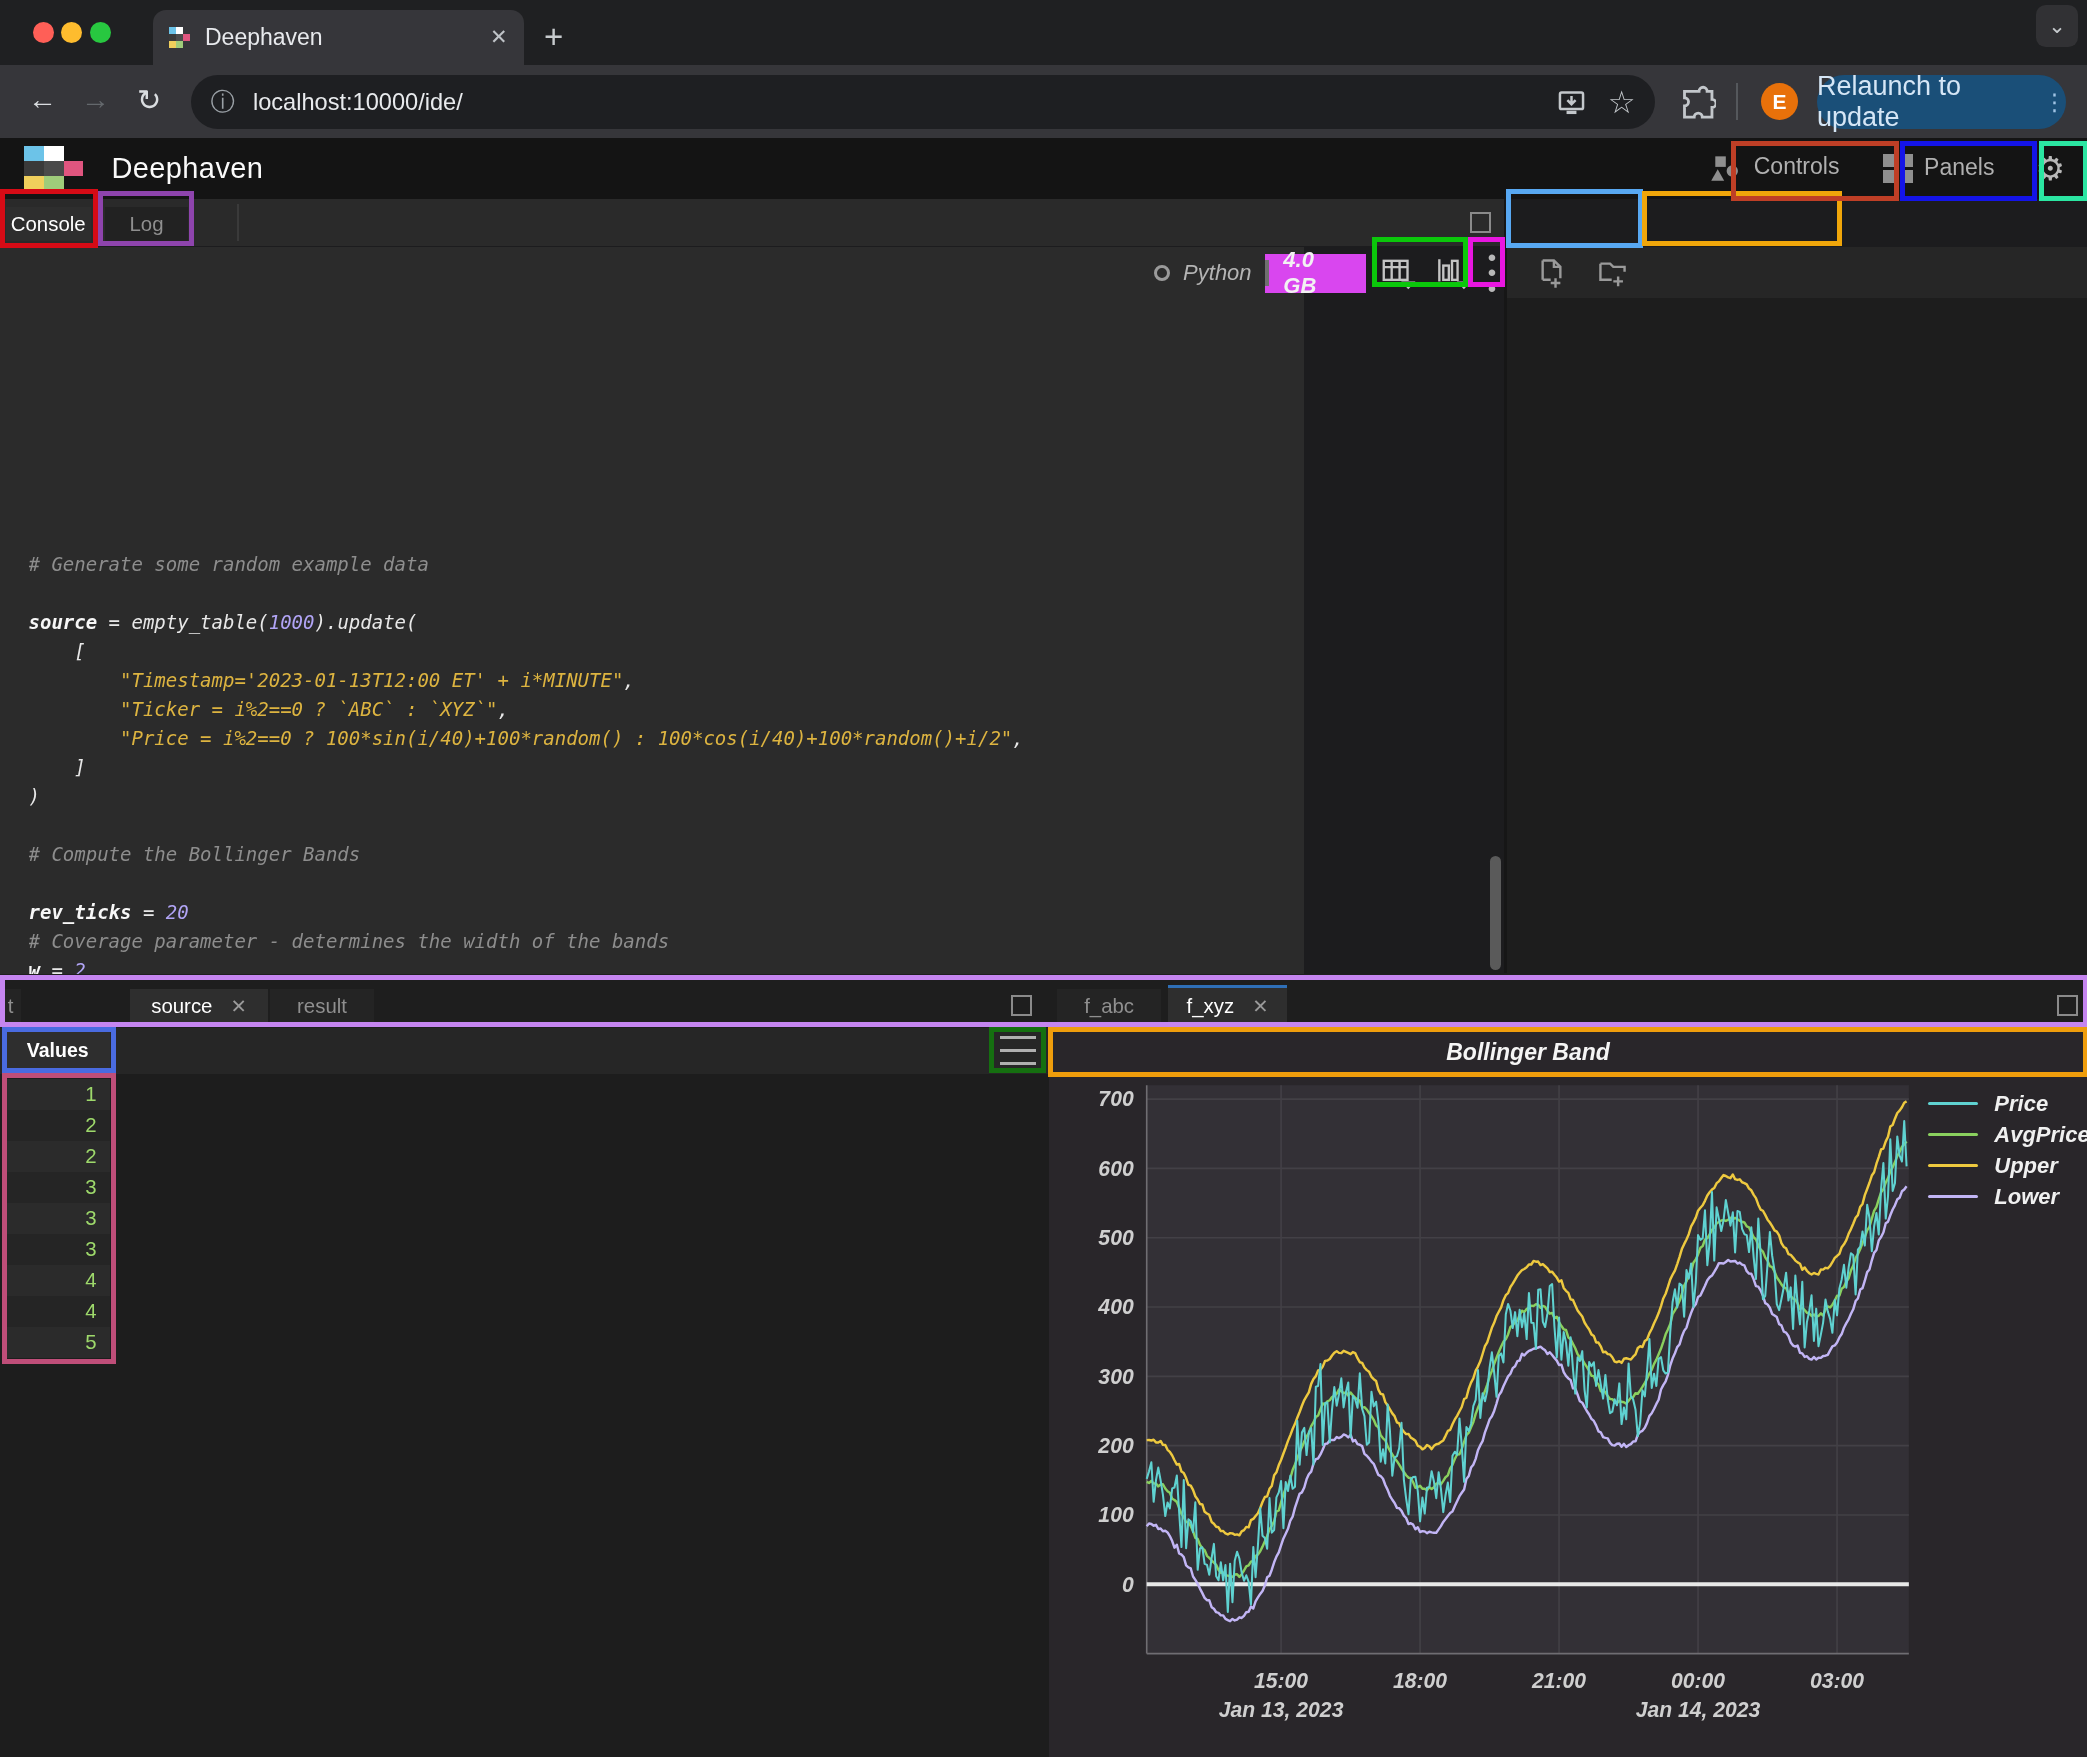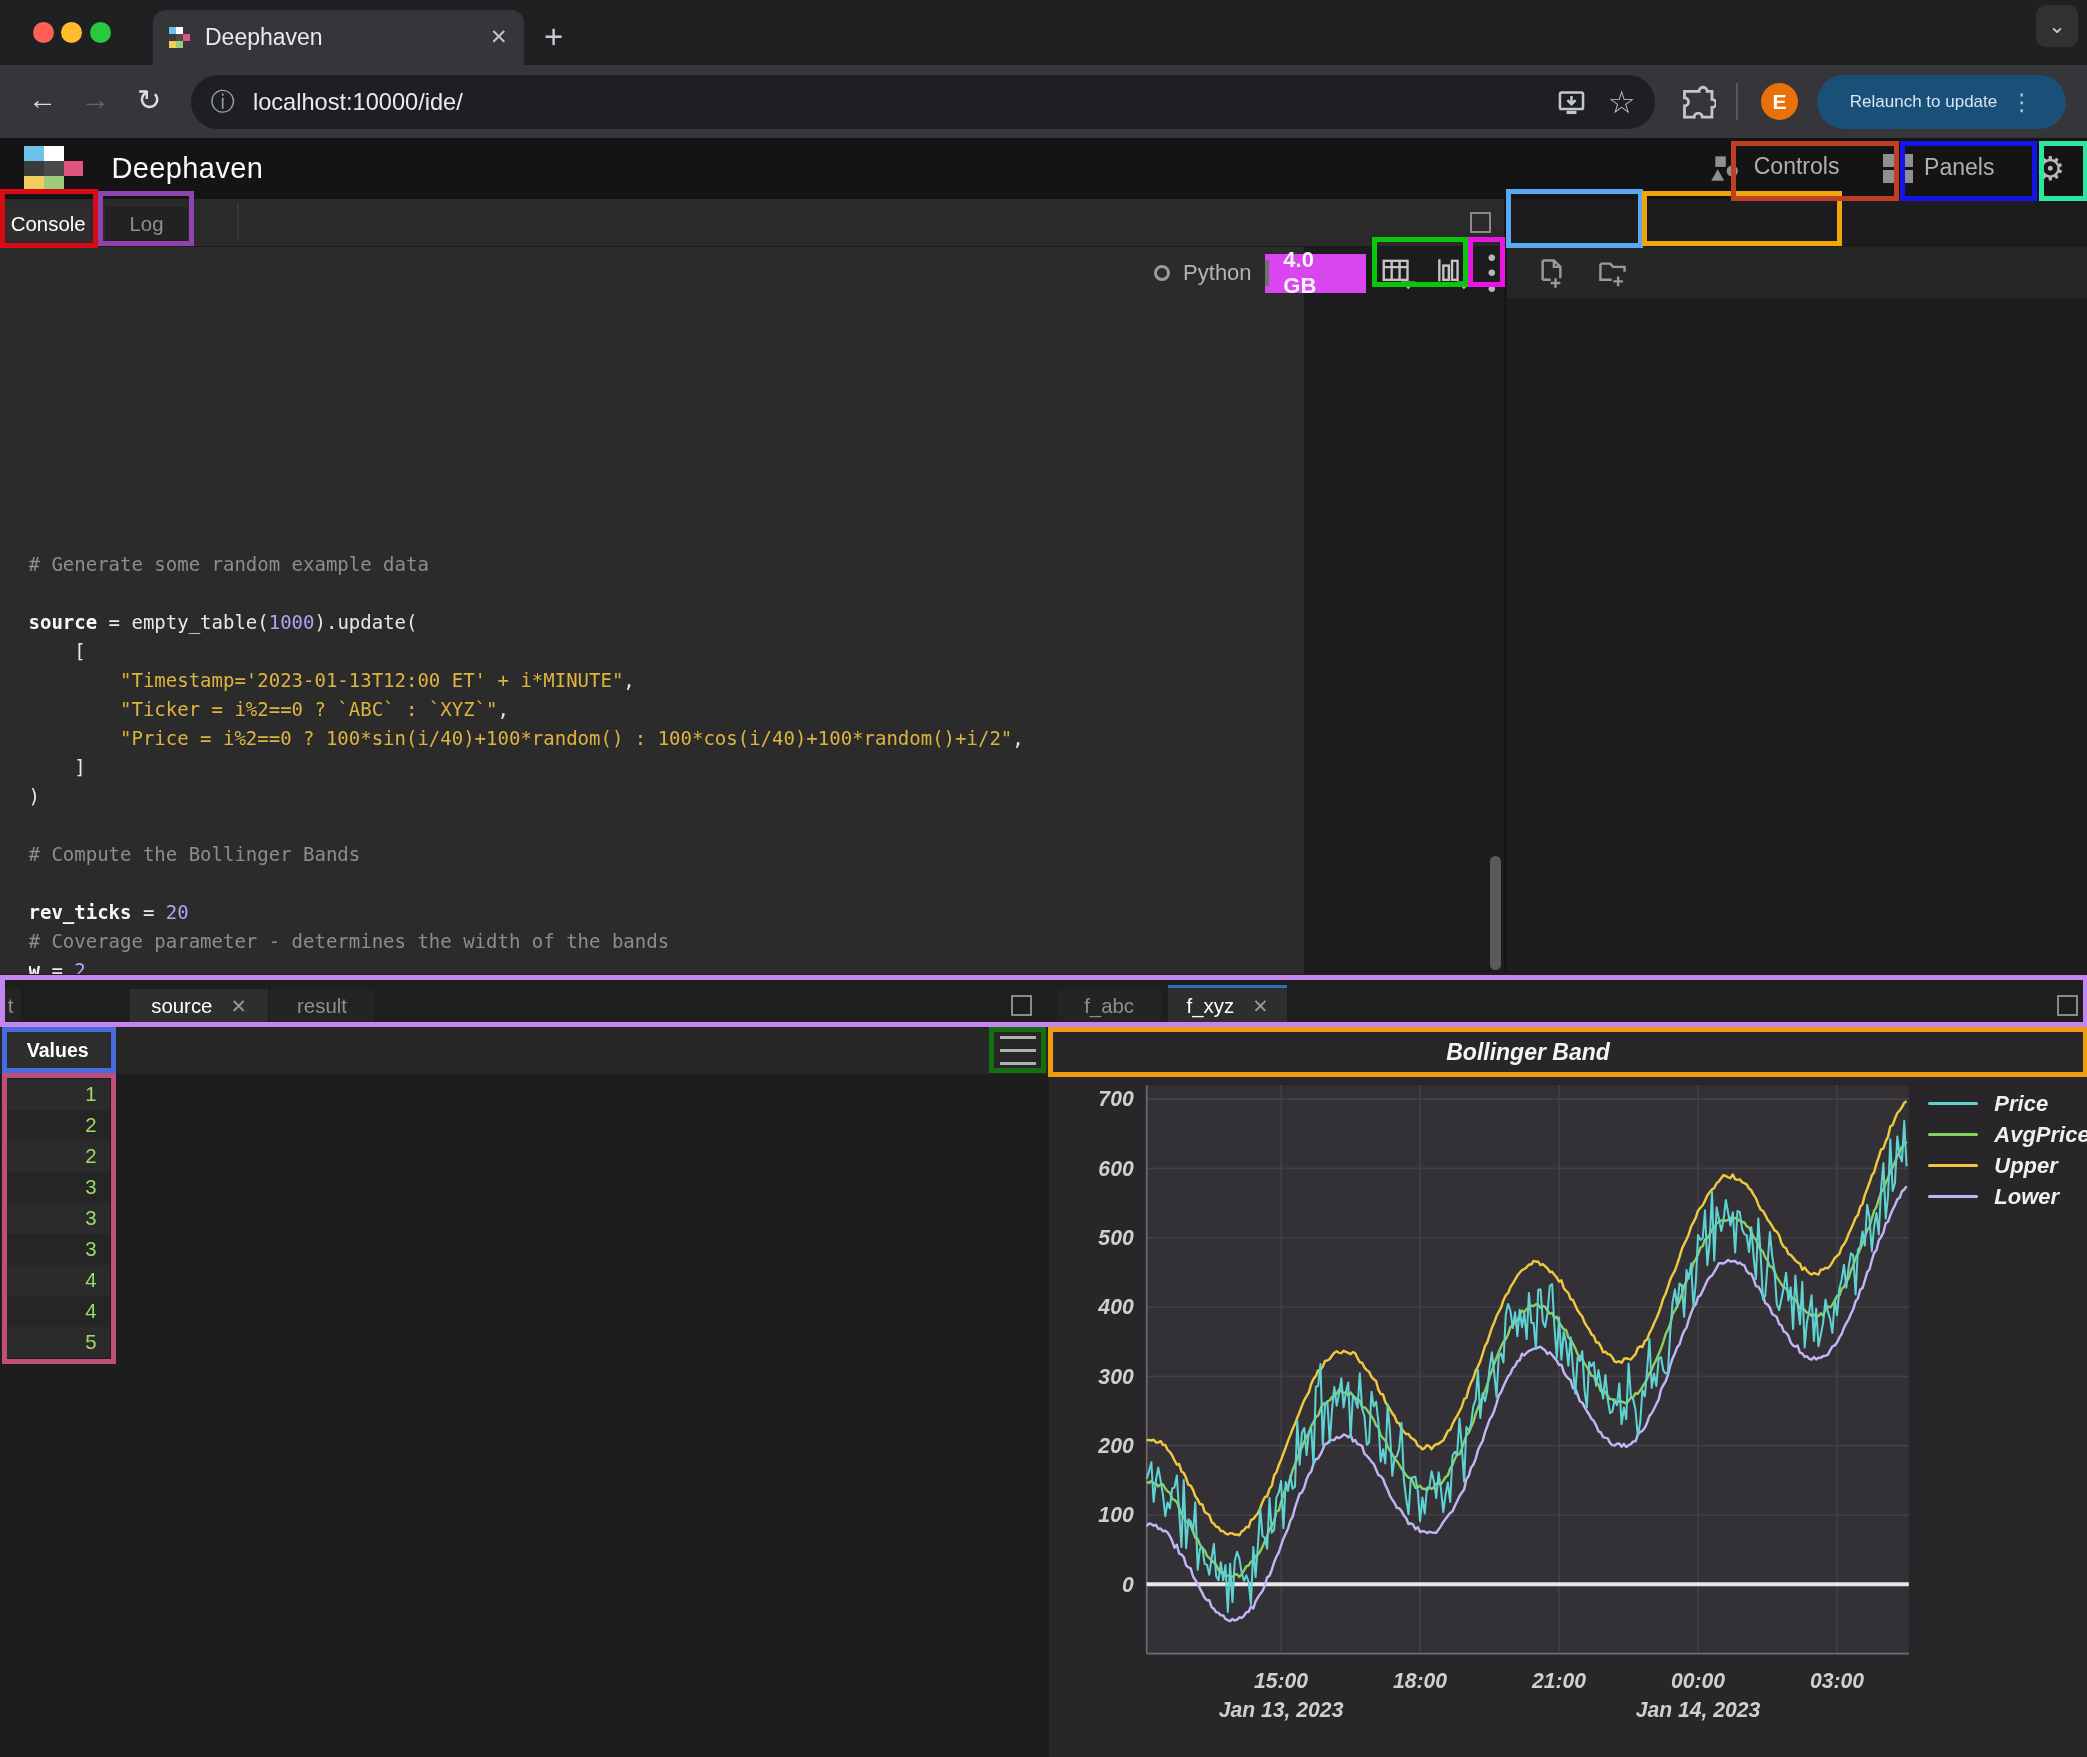--- a/index.html
+++ b/index.html
@@ -25,42 +25,42 @@
   .navbtn { font-size:29px; top:18px; color:#dadde0; }
   #url-pill { left:191px; top:75px; width:1464px; height:54px; background:#1e1f22; border-radius:27px;
     display:flex; align-items:center; padding:0 19.5px; }
   #url-pill .info { color:#9aa0a6; font-size:24.4px; }
   #url-pill .url { color:#e8eaed; font-size:23.6px; margin-left:18px; flex:1; }
   .pill-icon { color:#c3c7cb; }
   #profile-avatar { left:1761px; top:83px; width:37px; height:37px; border-radius:50%;
     color:#fff; font-size:21px; font-weight:bold; display:flex; align-items:center; justify-content:center; }
   #relaunch-btn { left:1817px; top:75px; width:249px; height:54px; background:#1a4f78; border-radius:27px;
     display:flex; align-items:center; justify-content:center; }
-  #relaunch-btn .lbl { color:#d5e6f6; font-size:17px; }
+  #relaunch-btn .lbl { color:#d5e6f6; font-size:27px; }
   #relaunch-btn .kebab { color:#9fc3e4; font-size:23px; margin-left:13px; letter-spacing:0; }
 
   
   #app-header { left:0; top:138px; width:2088px; height:61px; background:#141414; display:flex; align-items:center; }
   .dh-logo { display:grid; grid-template-columns:repeat(3,1fr); grid-template-rows:repeat(3,1fr); }
   #app-title { color:#fafafa; font-size:29px; margin-left:28px; letter-spacing:0.4px; }
   .hdr-btn { display:flex; color:#b0b0b0; font-size:23px; gap:11.4px; }
   .panels-ic { display:grid; grid-template-columns:13px 13px; grid-template-rows:13px 13px; gap:3.3px; }
   .panels-ic i { background:#8f8f8f; }
   #gear-btn { color:#b8b8b8; font-size:33px; }
 
   
   .strip { background:#2a2a2a; }
   .gl-tab { position:absolute; display:flex; align-items:center; justify-content:center;
     font-size:20.4px; color:#8f8f8f; background:#222; }
   .gl-tab.active { color:#fff; background:#2e2e2e; }
   .gl-tab .x { margin-left:18px; color:#9a9a9a; font-size:19.5px; }
   .max-ic { width:21px; height:21px; border:2.4px solid #8a8a8a; }
 
   
-  #console-content { left:0; top:247px; width:1304px; height:727px; background:#2b2b2b; }
+  #console-content { left:0; top:247px; width:1304px; height:727px; background:#2b2b2b;font-style:italic; }
   #py-ring { width:16.3px; height:16.3px; border:3.3px solid #9a9a9a; border-radius:50%; }
   #py-label { color:#b4b4b4; font-size:22px; }
   #mem-box { background:#d946ef; display:flex; align-items:center; padding:0 14.7px 0 0; }
   #mem-box .bar { width:4.1px; height:26px; background:#6f6f6f; margin-right:14.7px; }
   #mem-box .val { color:#f2f2f2; font-size:22px; font-weight:bold; }
   .tool-ic { fill:none; stroke:#c4c4c4; stroke-width:3; }
   #console-kebab { color:#b8b8b8; font-size:24.4px; line-height:0.62; text-align:center; }
   #code { left:28.5px; top:303px; width:1449px; height:603px; overflow:hidden;
     font-family:"DejaVu Sans Mono", monospace; font-size:19px; line-height:29px;
     color:#e8e8e8; white-space:pre; }

